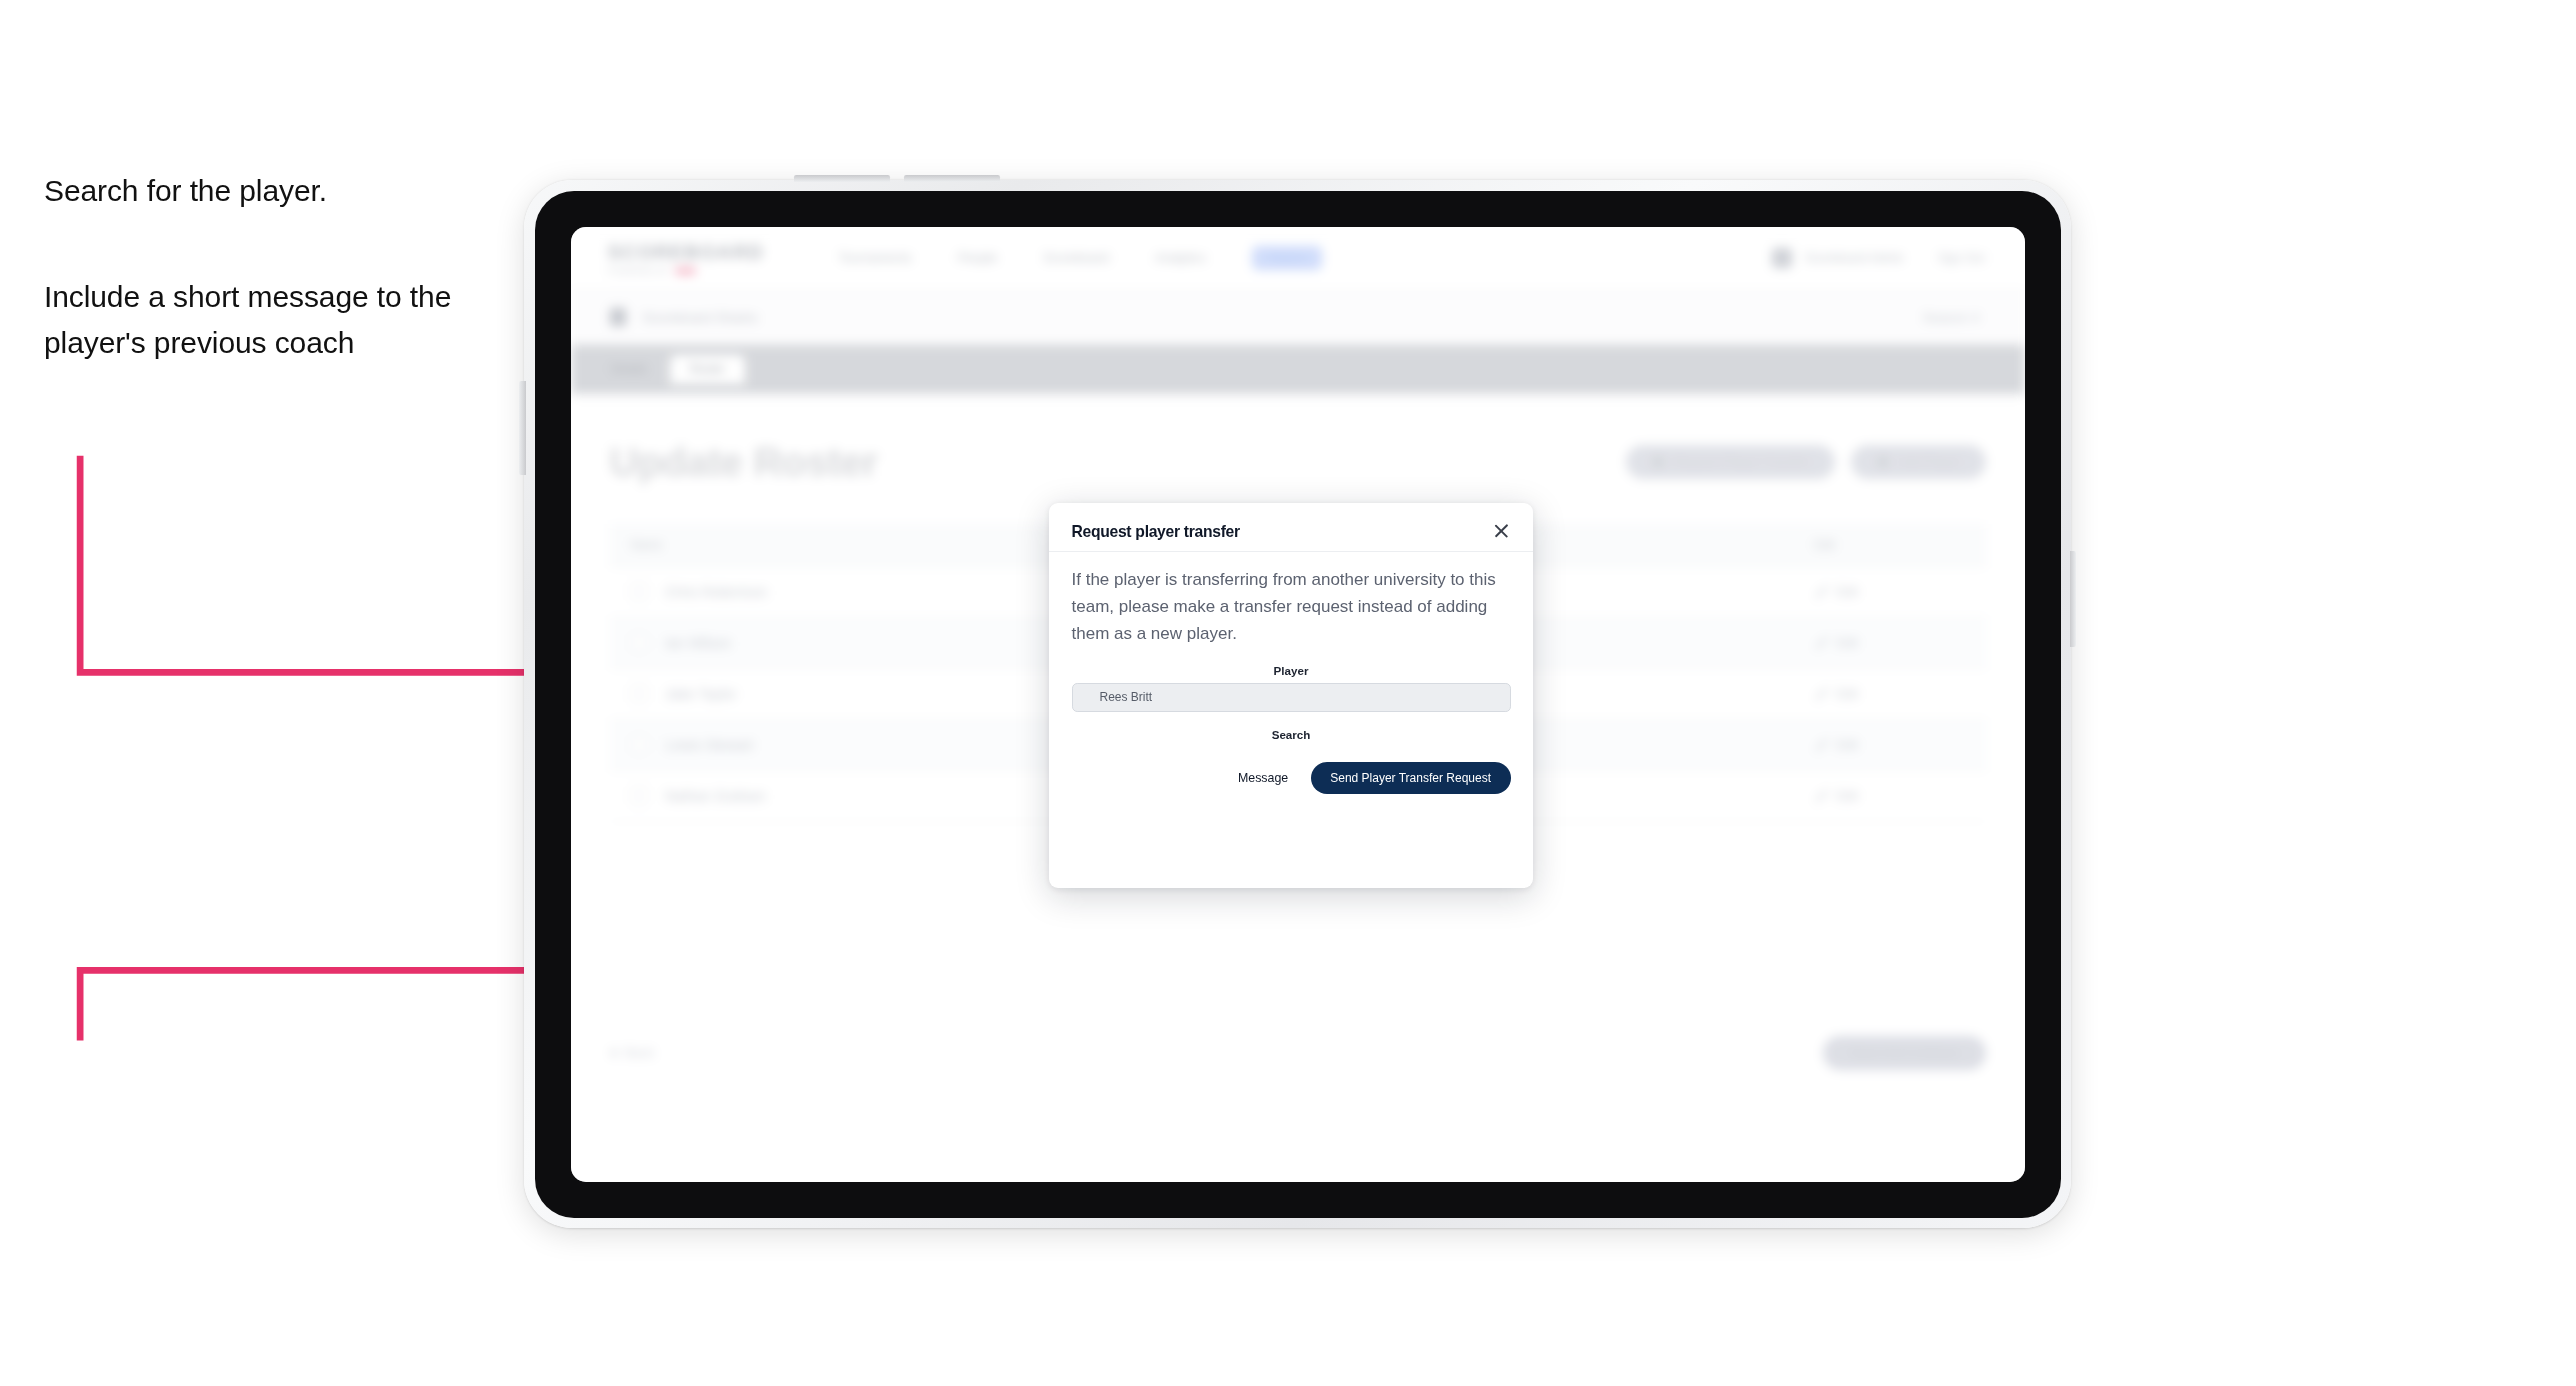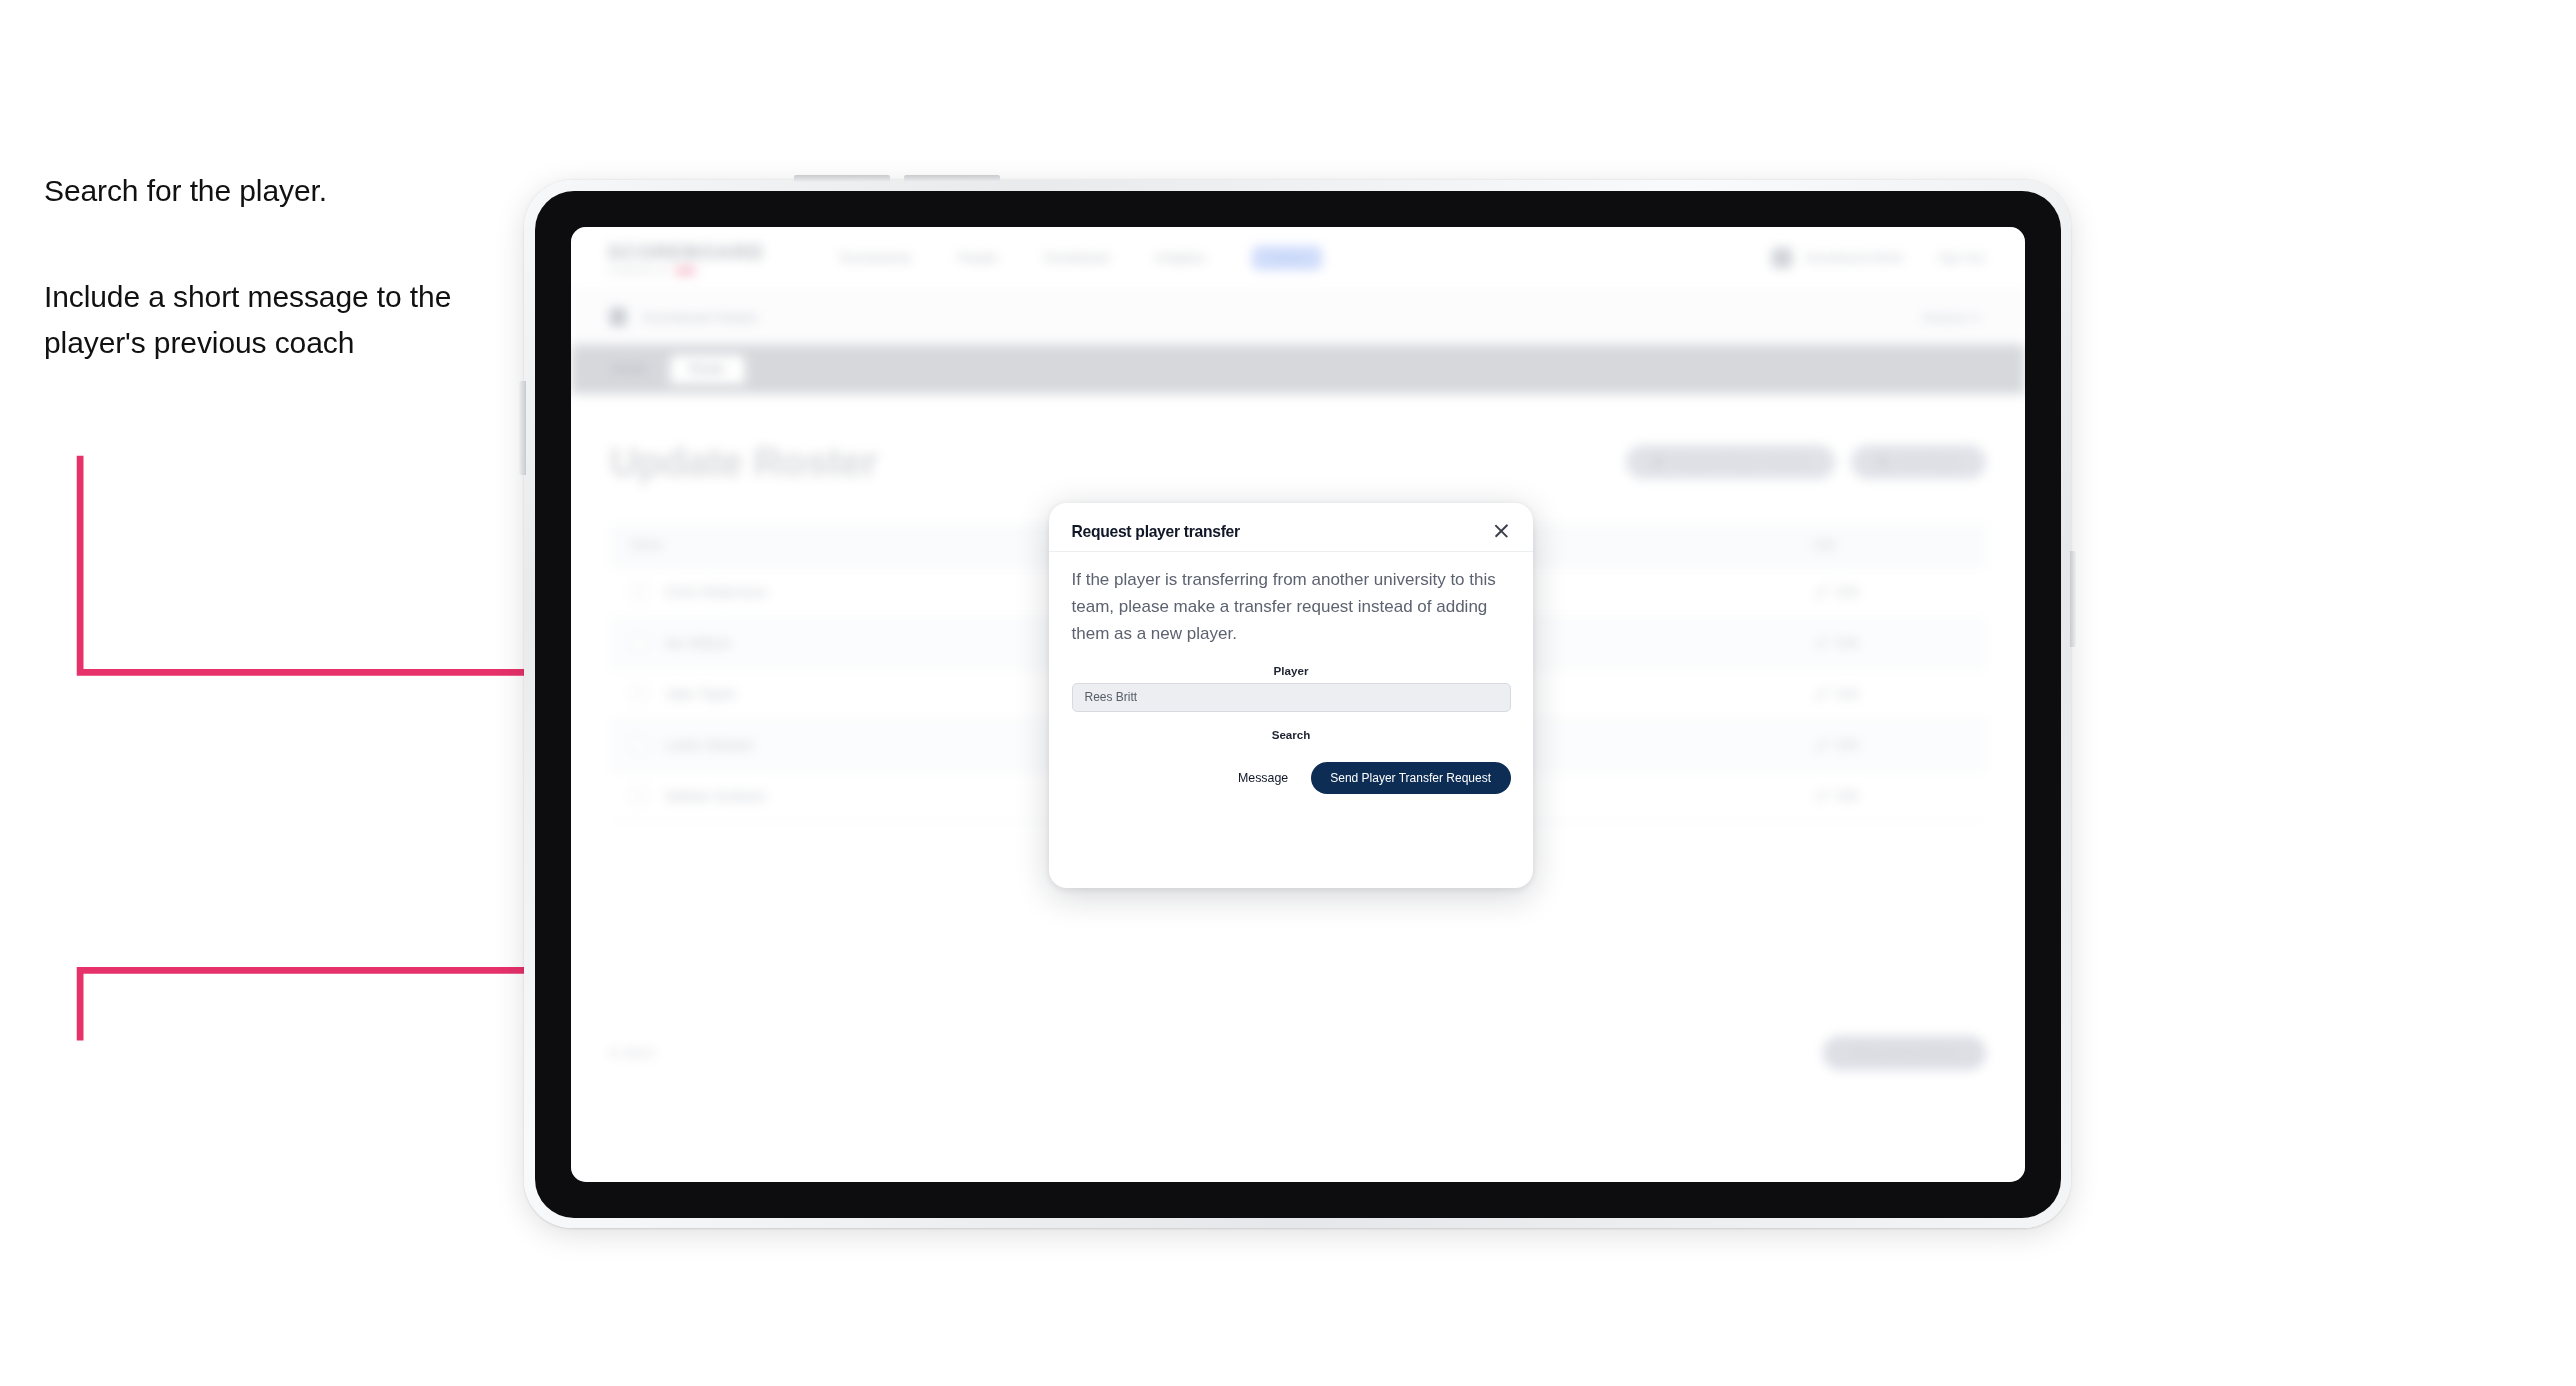--- a/index.html
+++ b/index.html
@@ -207,21 +207,21 @@
   }
 
   
   #modal {
     position:absolute;
     left: 1049px;
     top: 503px;
     width: 484px;
     height: 385px;
     background:#ffffff;
-    border-radius: 18px;
+    border-radius: 9px;
     box-shadow: 0 7.5px 34px rgba(16,24,40,0.18), 0 1.5px 6px rgba(16,24,40,0.08);
     z-index: 30;
   }
   .m-head {
     display:flex; align-items:flex-start; justify-content:space-between;
     padding: 19.5px 22.5px 10.5px 22.5px;
     border-bottom: 0.7px solid #eceef1;
   }
   .m-title {
     font-size: 15.7px; font-weight: 700; color:#101828; letter-spacing:-0.3px;
@@ -238,21 +238,21 @@
 
   .m-body { padding: 15px 22.5px 0 22.5px; }
   .m-desc {
     font-size: 17px; line-height: 1.58; color:#5c6270; max-width: 433px;
   }
   .m-label {
     font-size: 11.6px; font-weight: 700; color:#1d2330; margin-top: 16.5px; margin-bottom: 6px; text-align: center;
   }
   .m-input {
     width: 100%; height: 28.5px; border:0.7px solid #d6dae0; border-radius: 5.2px;
-    background:#eceef1; color:#5f6personally; padding: 0 12px;
+    background:#eceef1; color:#5f6personally; padding: 0 27px;
     font-size: 12px; font-family:"Liberation Sans", sans-serif; color:#565c68;
     display:flex; align-items:center;
   }
   .m-textarea {
     width: 100%; height: 72px; border:1.2px solid #4c525e; border-radius: 4.5px;
     background:#ffffff; padding: 6.7px 10.5px;
     font-size: 11px; line-height: 1.62; color:#555b66;
     font-family:"Liberation Sans", sans-serif;
     position: relative; overflow:hidden;
   }

